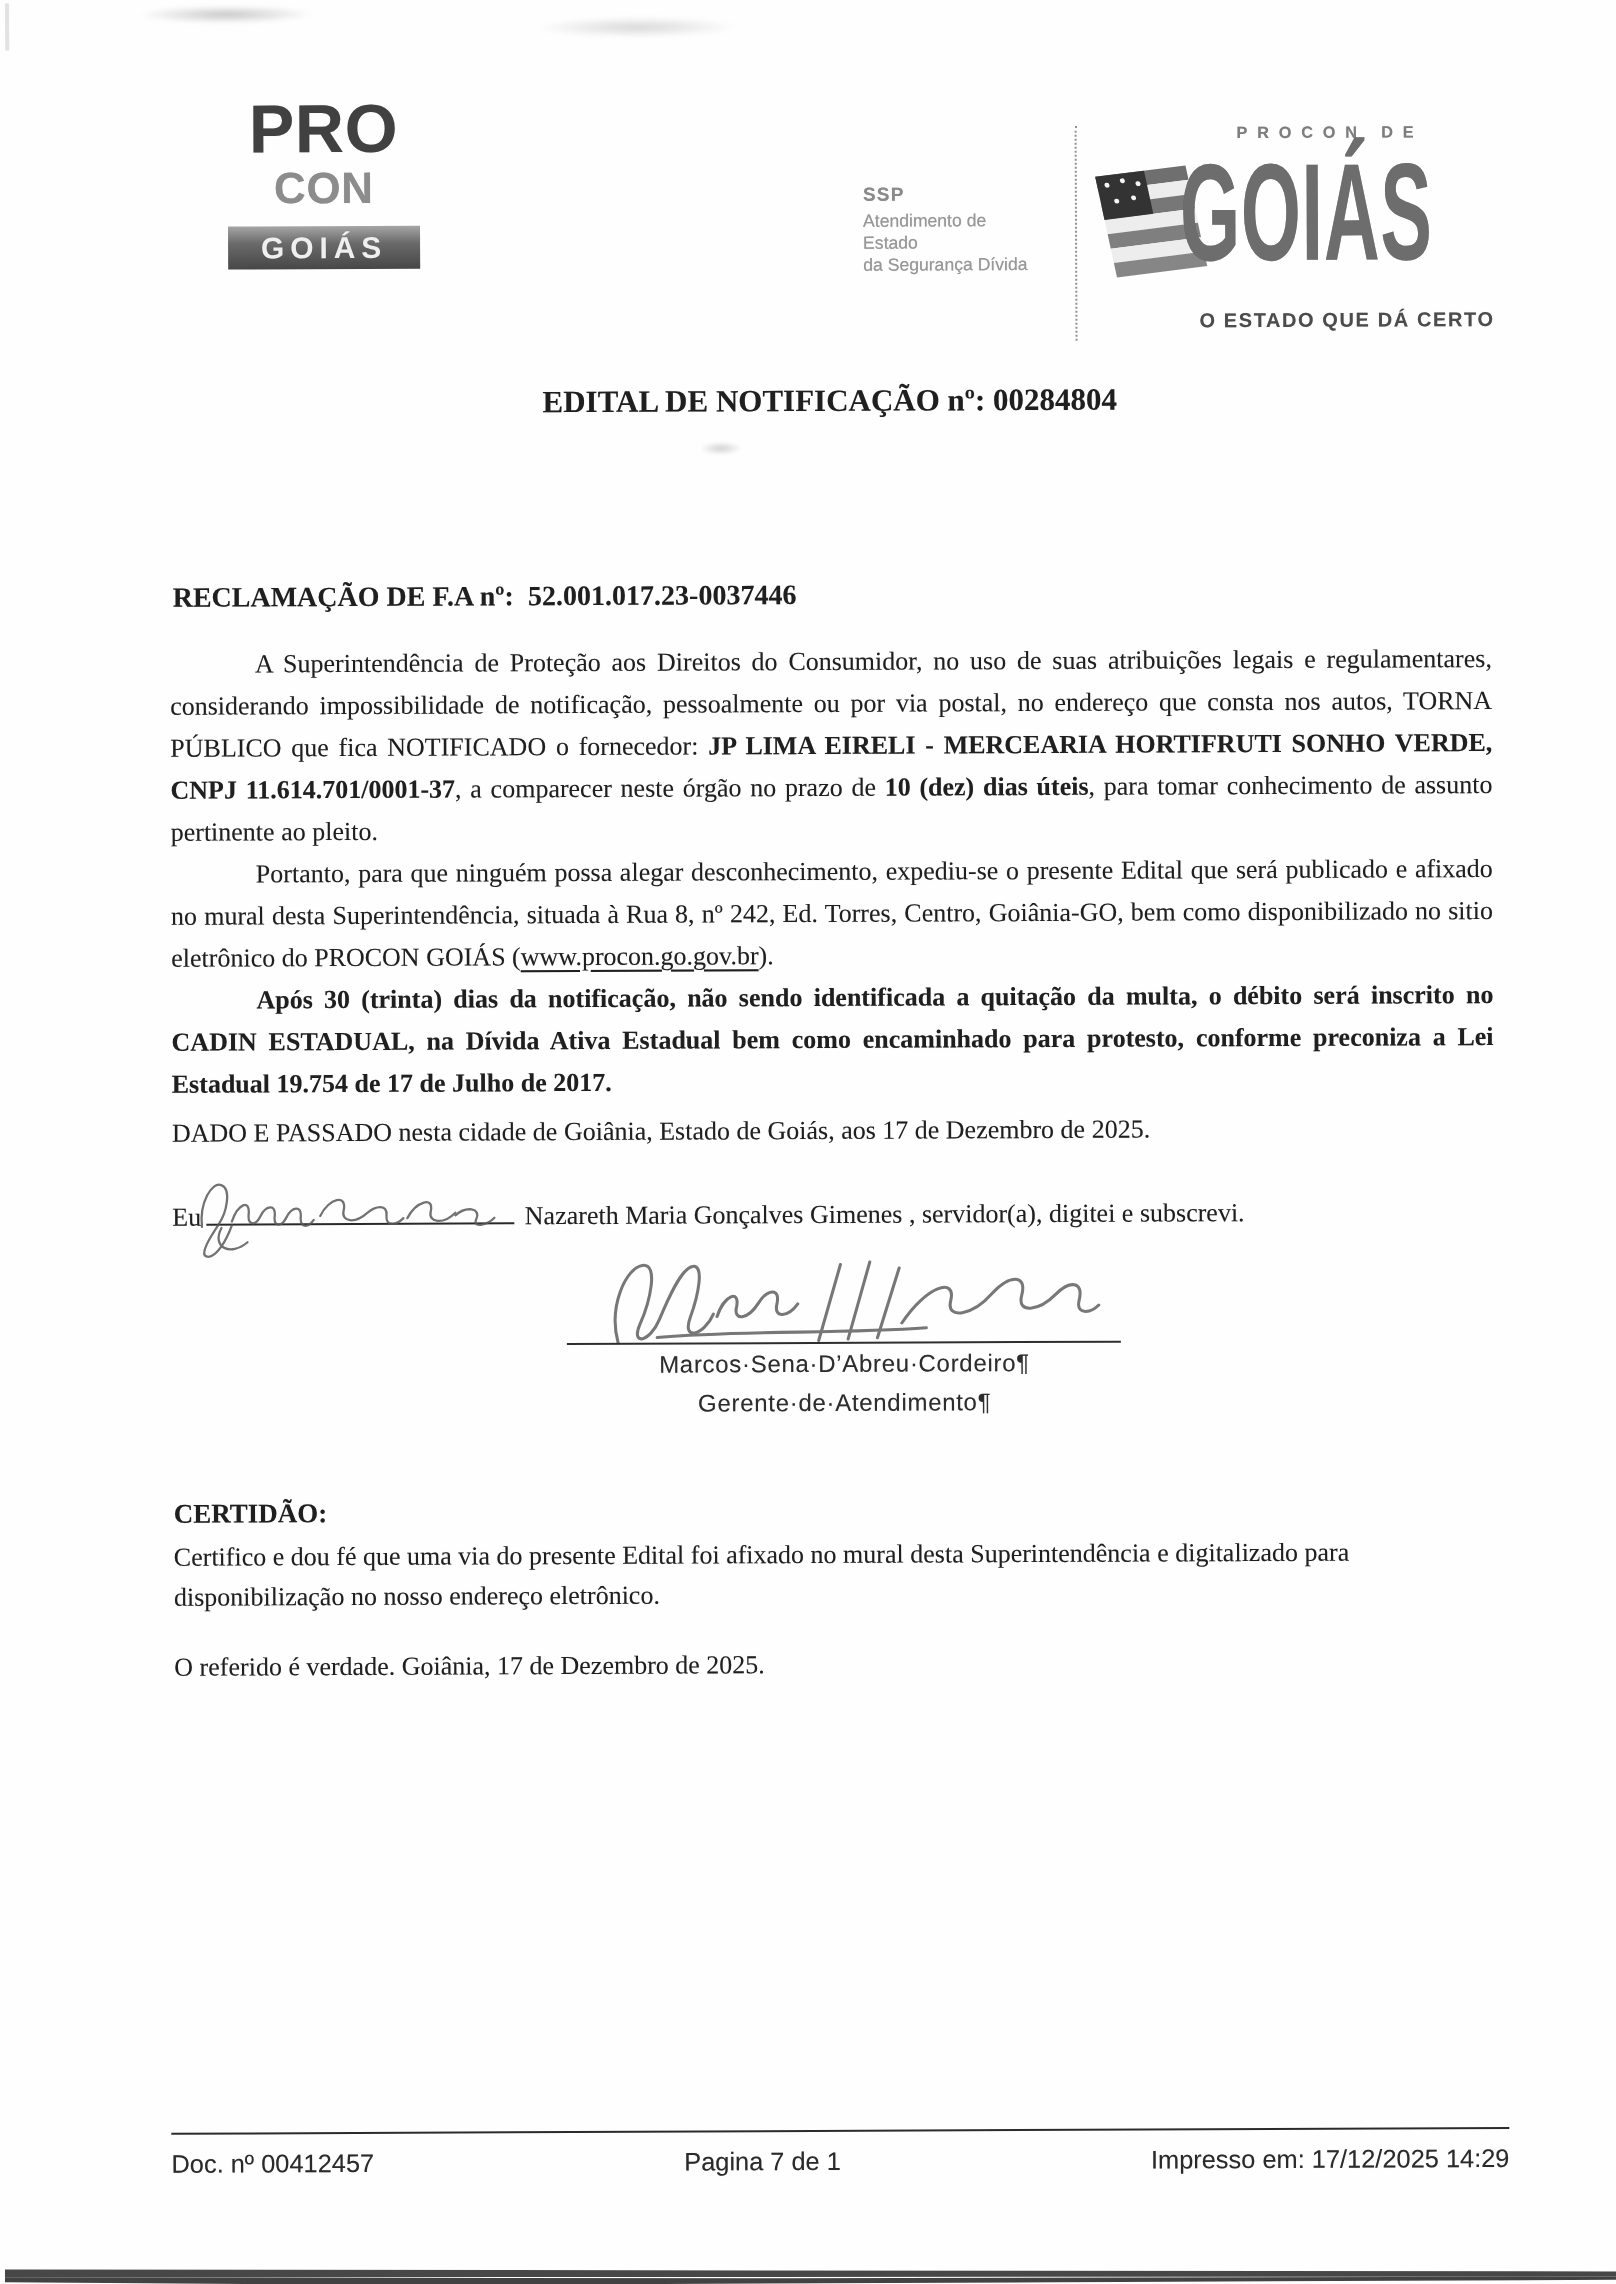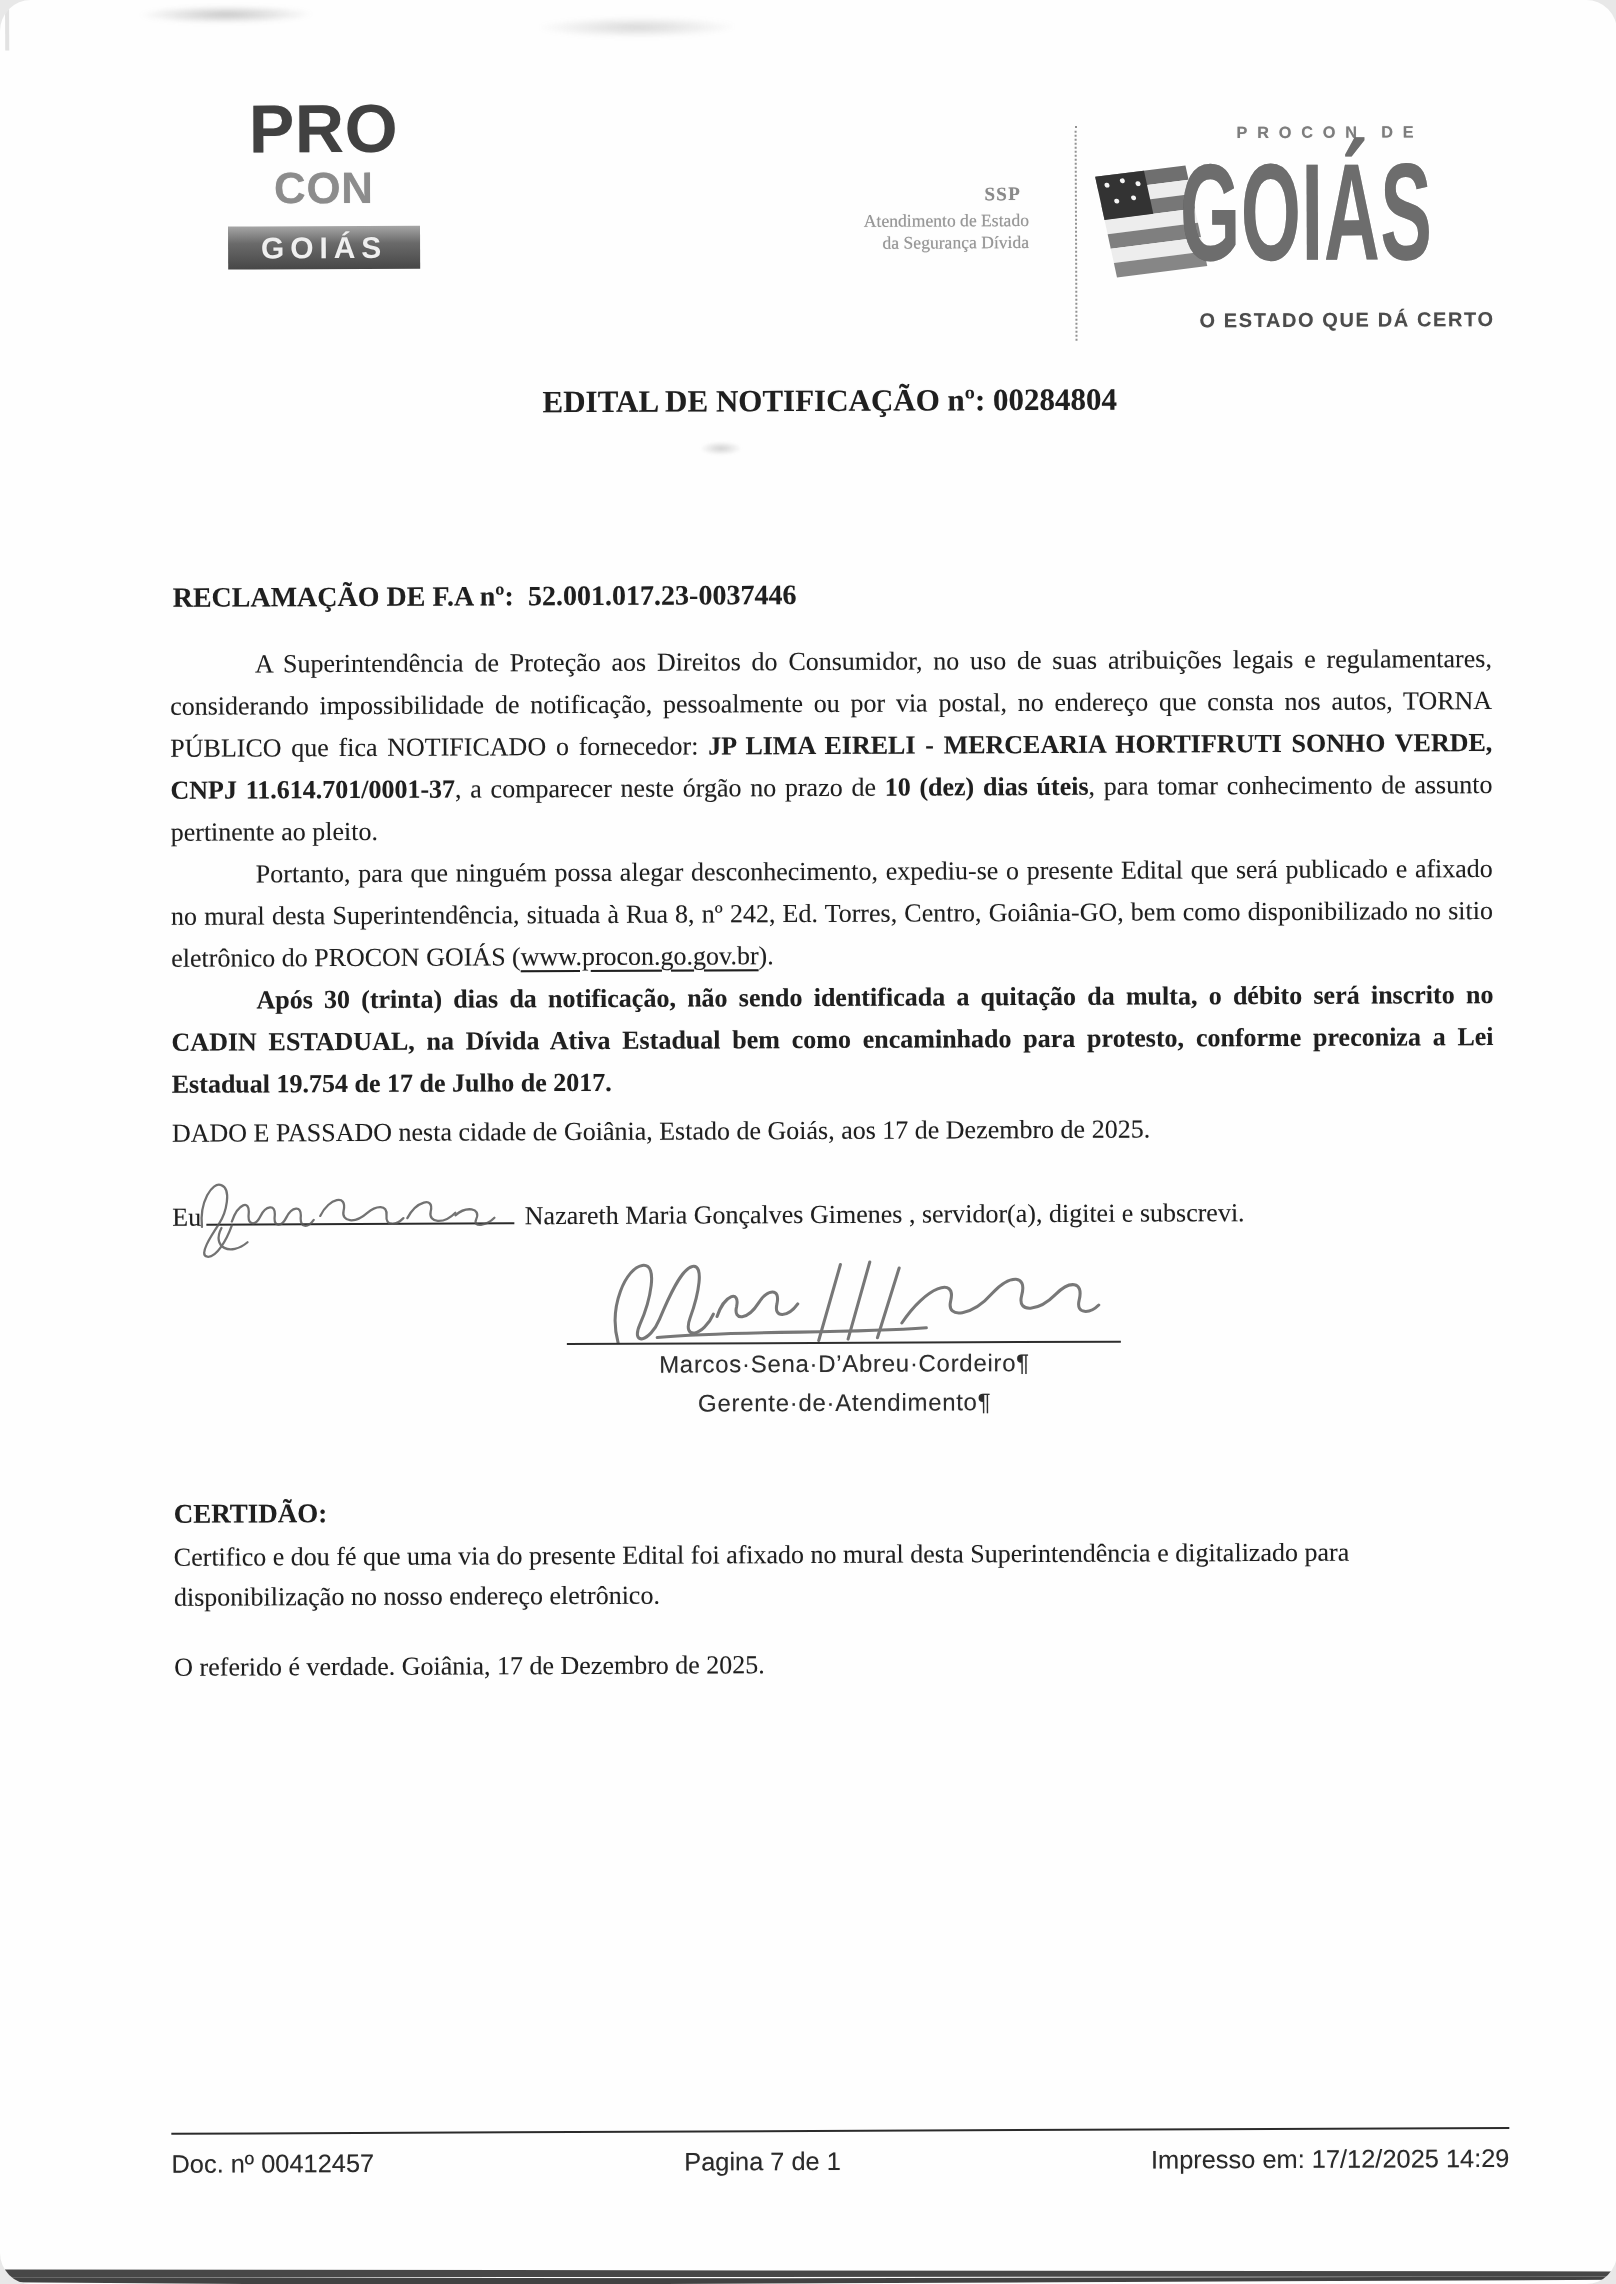--- a/index.html
+++ b/index.html
@@ -1,35 +1,34 @@
 <!DOCTYPE html>
 <html lang="pt" style="font-size:10.4px"><head>
 <meta charset="utf-8">
 <title>Edital de Notificação</title>
 <style>
   html,body{margin:0;padding:0;background:#e8e8e8;}
   .page{
     position:relative;width:1617px;height:2284px;background:#fefefe;
     font-family:"Liberation Serif",serif;color:#1f1f1f;overflow:hidden;
     text-shadow:0 0 0.7px rgba(45,45,45,.35);
-    border-radius:31px;
   }
   .content{position:absolute;inset:0;transform:rotate(-0.25deg);}
 
   
   .procon-logo{position:absolute;left:232px;top:96px;width:192px;text-align:center;
     font-family:"Liberation Sans",sans-serif;}
   .procon-pro{font-weight:900;font-size:68px;line-height:60px;color:#414141;letter-spacing:0.7px;}
   .procon-con{font-weight:900;font-size:44px;line-height:60px;color:#8c8c8c;letter-spacing:0.7px;}
   .procon-box{margin-top:7.8px;height:43px;line-height:43px;font-weight:800;font-size:30px;
     letter-spacing:5.9px;color:#efefef;background:linear-gradient(180deg,#a6a6a6 0%,#6a6a6a 40%,#474747 100%);}
 
   
-  .ssp{position:absolute;left:867px;top:184px;width:166px;text-align:right;
-    font-family:Liberation Serif, serif;font-size:17.6px;line-height:22px;color:#979797;}
+  .ssp{position:absolute;left:867px;top:184px;width:166px;
+    font-family:Liberation Sans, sans-serif;font-size:17.6px;line-height:22px;color:#979797;}
   .ssp-acr{font-size:19px;font-weight:700;letter-spacing:1.3px;color:#8a8a8a;margin-bottom:3.9px;padding-right:7.8px;}
 
   .header-divider{position:absolute;left:1079px;top:127px;height:215px;width:0;
     border-left:2.6px dotted #929292;}
 
   
   .goias-logo{position:absolute;left:1107px;top:121px;width:372px;height:228px;}
   .gov-overline{position:absolute;left:134px;top:3.9px;font-family:"Liberation Sans",sans-serif;
     font-weight:700;font-size:16.3px;letter-spacing:9.8px;color:#7d7d7d;white-space:nowrap;}
   .goias-flag{position:absolute;left:0;top:31px;width:98px;height:149px;overflow:visible;}

